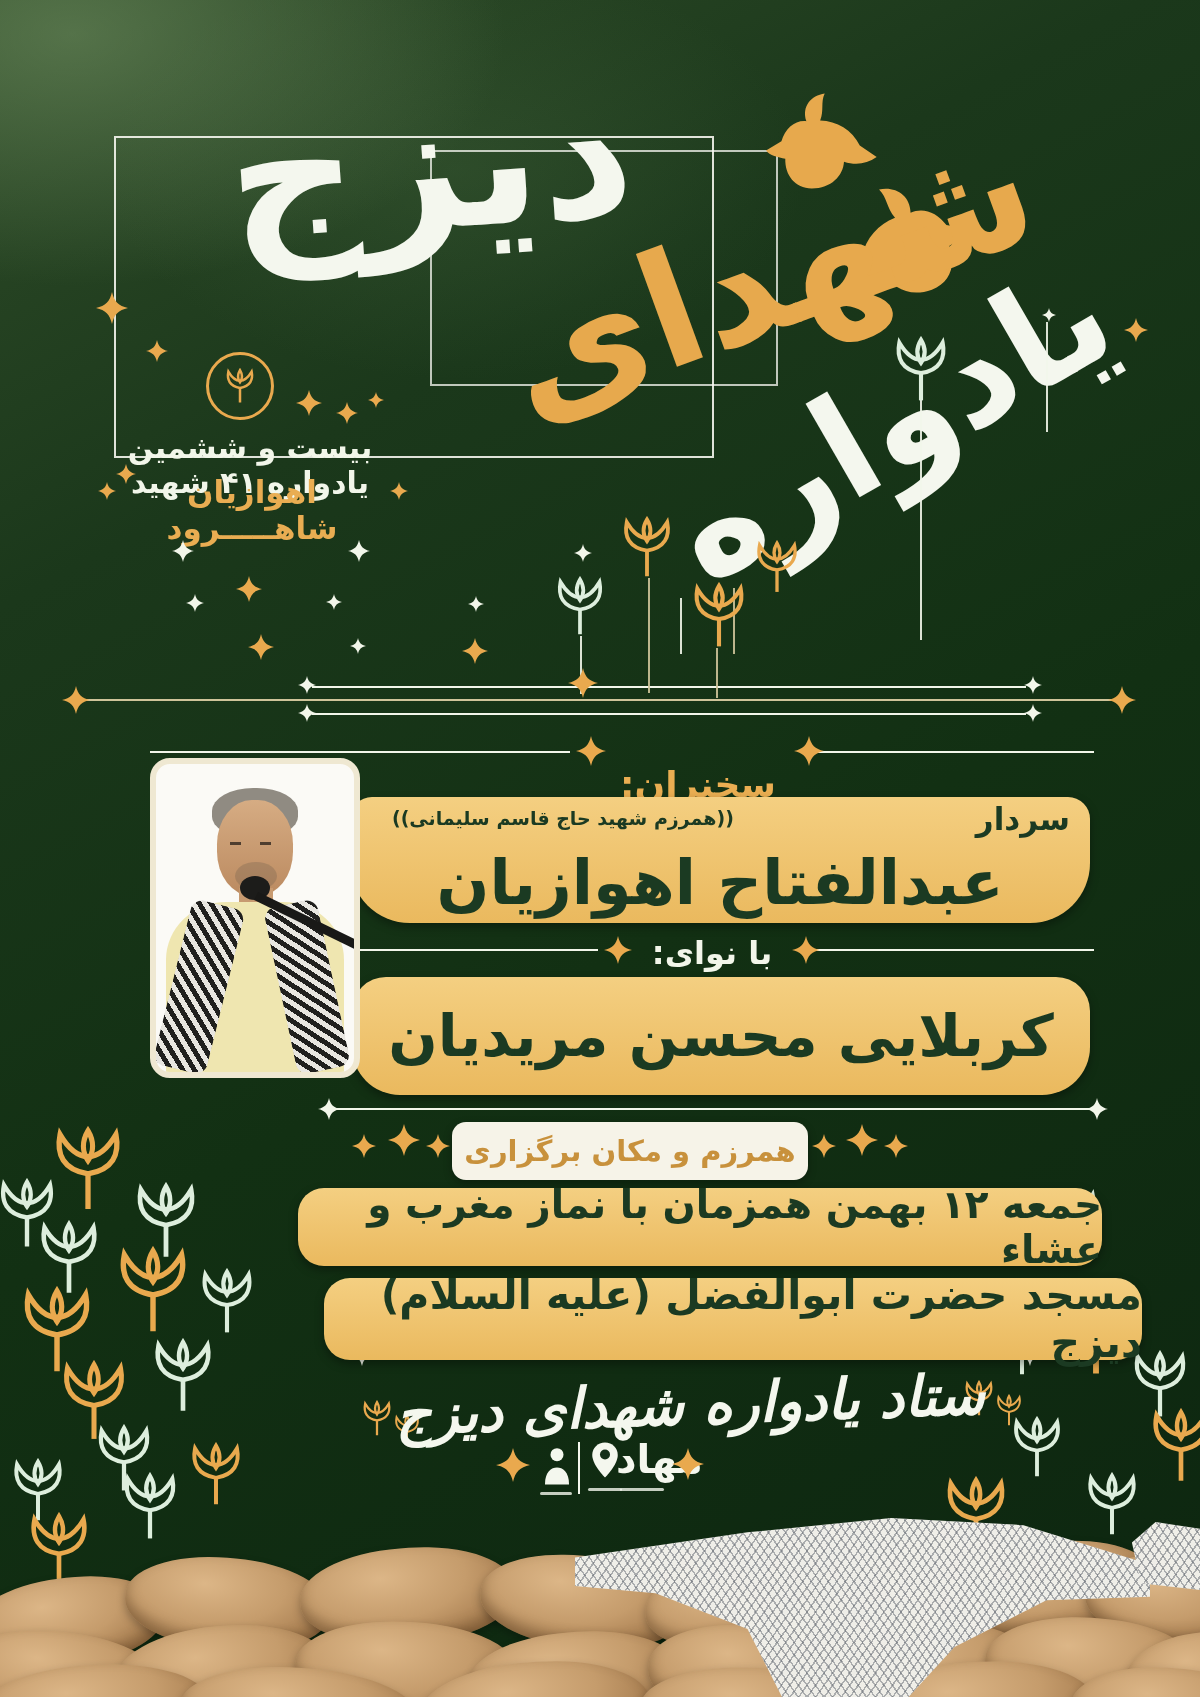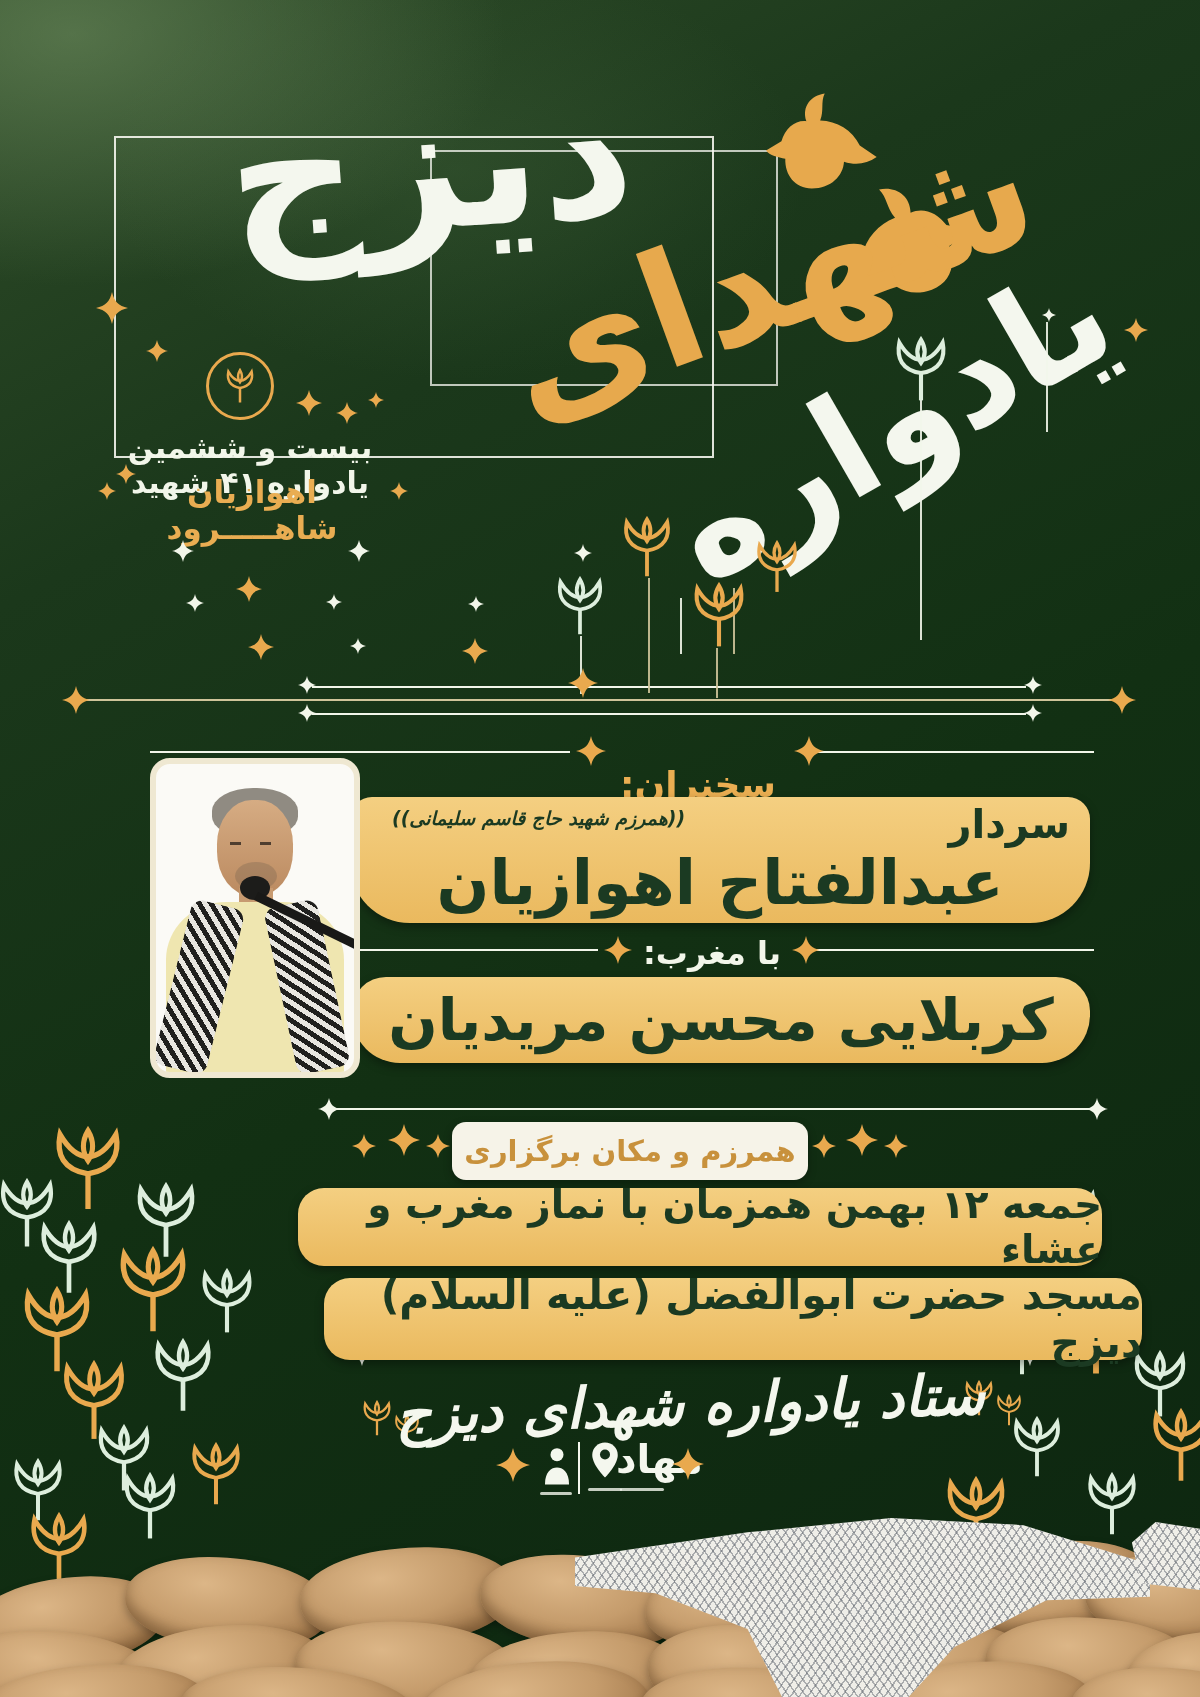--- a/index.html
+++ b/index.html
@@ -19,21 +19,21 @@
   .w1{left:620px;top:352px;width:540px;font-size:142px;color:#f4f7ee;transform:rotate(-30deg);}
   .w2{left:468px;top:196px;width:600px;font-size:158px;color:#e7a94d;transform:rotate(-20deg);}
   .w3{left:150px;top:74px;width:560px;font-size:182px;color:#f4f7ee;transform:rotate(-4deg);}
   .frame{border:2px solid rgba(250,250,244,.88);}
   
   .sub1{left:82px;top:430px;width:336px;font-size:30px;font-weight:bold;color:#f2f6ea;}
   .sub2{left:106px;top:474px;width:292px;font-size:31px;font-weight:bold;color:#e9ad52;}
   .seclabel{font-weight:bold;white-space:nowrap;}
   .goldbox{background:linear-gradient(#f4cf81,#eab95e);color:#1b3a22;box-shadow:0 4px 10px rgba(0,0,0,.35);}
   .namebox{left:350px;top:797px;width:740px;height:126px;border-radius:22px 22px 60px 60px;}
-  .vocalbox{left:352px;top:977px;width:738px;height:86px;border-radius:34px 34px 48px 48px;}
+  .vocalbox{left:352px;top:977px;width:738px;height:118px;border-radius:34px 34px 48px 48px;}
   .bar{border-radius:26px;display:flex;align-items:center;justify-content:center;font-weight:bold;}
   .bar1{left:298px;top:1188px;width:804px;height:78px;font-size:39px;}
   .bar2{left:284px;top:1278px;width:818px;height:82px;font-size:41px;margin-left:40px;}
   .pill{left:452px;top:1122px;width:356px;height:58px;background:#f6f3e8;border-radius:14px;
         color:#c8913c;font-size:29px;font-weight:bold;display:flex;align-items:center;justify-content:center;box-shadow:0 3px 8px rgba(0,0,0,.3);}
   .organizer{left:395px;top:1372px;width:590px;font-size:56px;font-weight:bold;font-style:italic;color:#f4f7ee;transform:rotate(-2deg);}
   
   .photo{left:150px;top:758px;width:198px;height:308px;border:6px solid #efe8d2;border-radius:20px;background:#fbfaf6;overflow:hidden;z-index:4;}
   .photo *{position:absolute;}
   .hair{left:56px;top:24px;width:86px;height:48px;background:#908b82;border-radius:48% 48% 40% 40%;}
@@ -119,26 +119,26 @@
     <div class="beard"></div>
     <div class="neck"></div>
     <div class="shirt"></div>
     <div class="keff" style="left:16px;top:138px;transform:rotate(14deg);"></div>
     <div class="keff" style="left:124px;top:138px;transform:rotate(-12deg);"></div>
     <div class="michead"></div>
     <div class="micboom"></div>
   </div>
 
   <div class="abs goldbox namebox" style="z-index:3">
-    <div class="abs fa" style="right:20px;top:4px;font-size:40px;font-weight:bold;">سردار</div>
-    <div class="abs fa" style="left:42px;top:10px;font-size:19px;font-weight:bold;font-style:italic;">((همرزم شهید حاج قاسم سلیمانی))</div>
+    <div class="abs fa" style="right:20px;top:4px;font-size:31px;font-weight:bold;">سردار</div>
+    <div class="abs fa" style="left:42px;top:10px;font-size:19px;font-weight:bold;">((همرزم شهید حاج قاسم سلیمانی))</div>
     <div class="abs fa ctr" style="left:0;bottom:4px;width:100%;font-size:62px;font-weight:bold;">عبدالفتاح اهوازیان</div>
   </div>
 
-  <div class="abs fa ctr seclabel" style="left:636px;top:934px;width:152px;font-size:32px;color:#f2f6ea;z-index:3">با مغرب:</div>
+  <div class="abs fa ctr seclabel" style="left:636px;top:934px;width:152px;font-size:32px;color:#f2f6ea;z-index:3">با نوای:</div>
 
   <div class="abs goldbox vocalbox" style="display:flex;align-items:center;justify-content:center;z-index:3">
     <div class="fa" style="font-size:58px;font-weight:bold;">کربلایی محسن مریدیان</div>
   </div>
 
   <div class="abs pill fa" style="z-index:3">
     <span>همرزم و مکان برگزاری</span>
   </div>
 
   <div class="abs goldbox bar bar1 fa" style="z-index:3">

